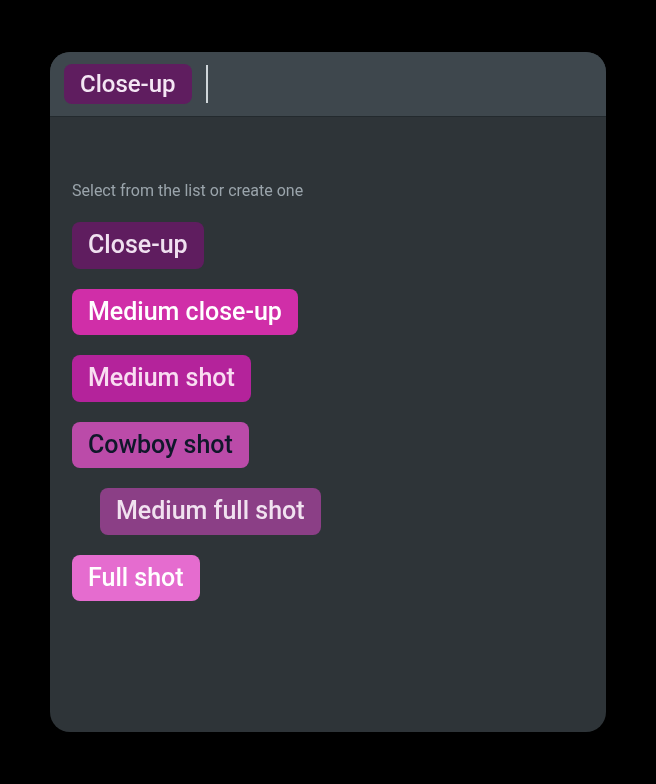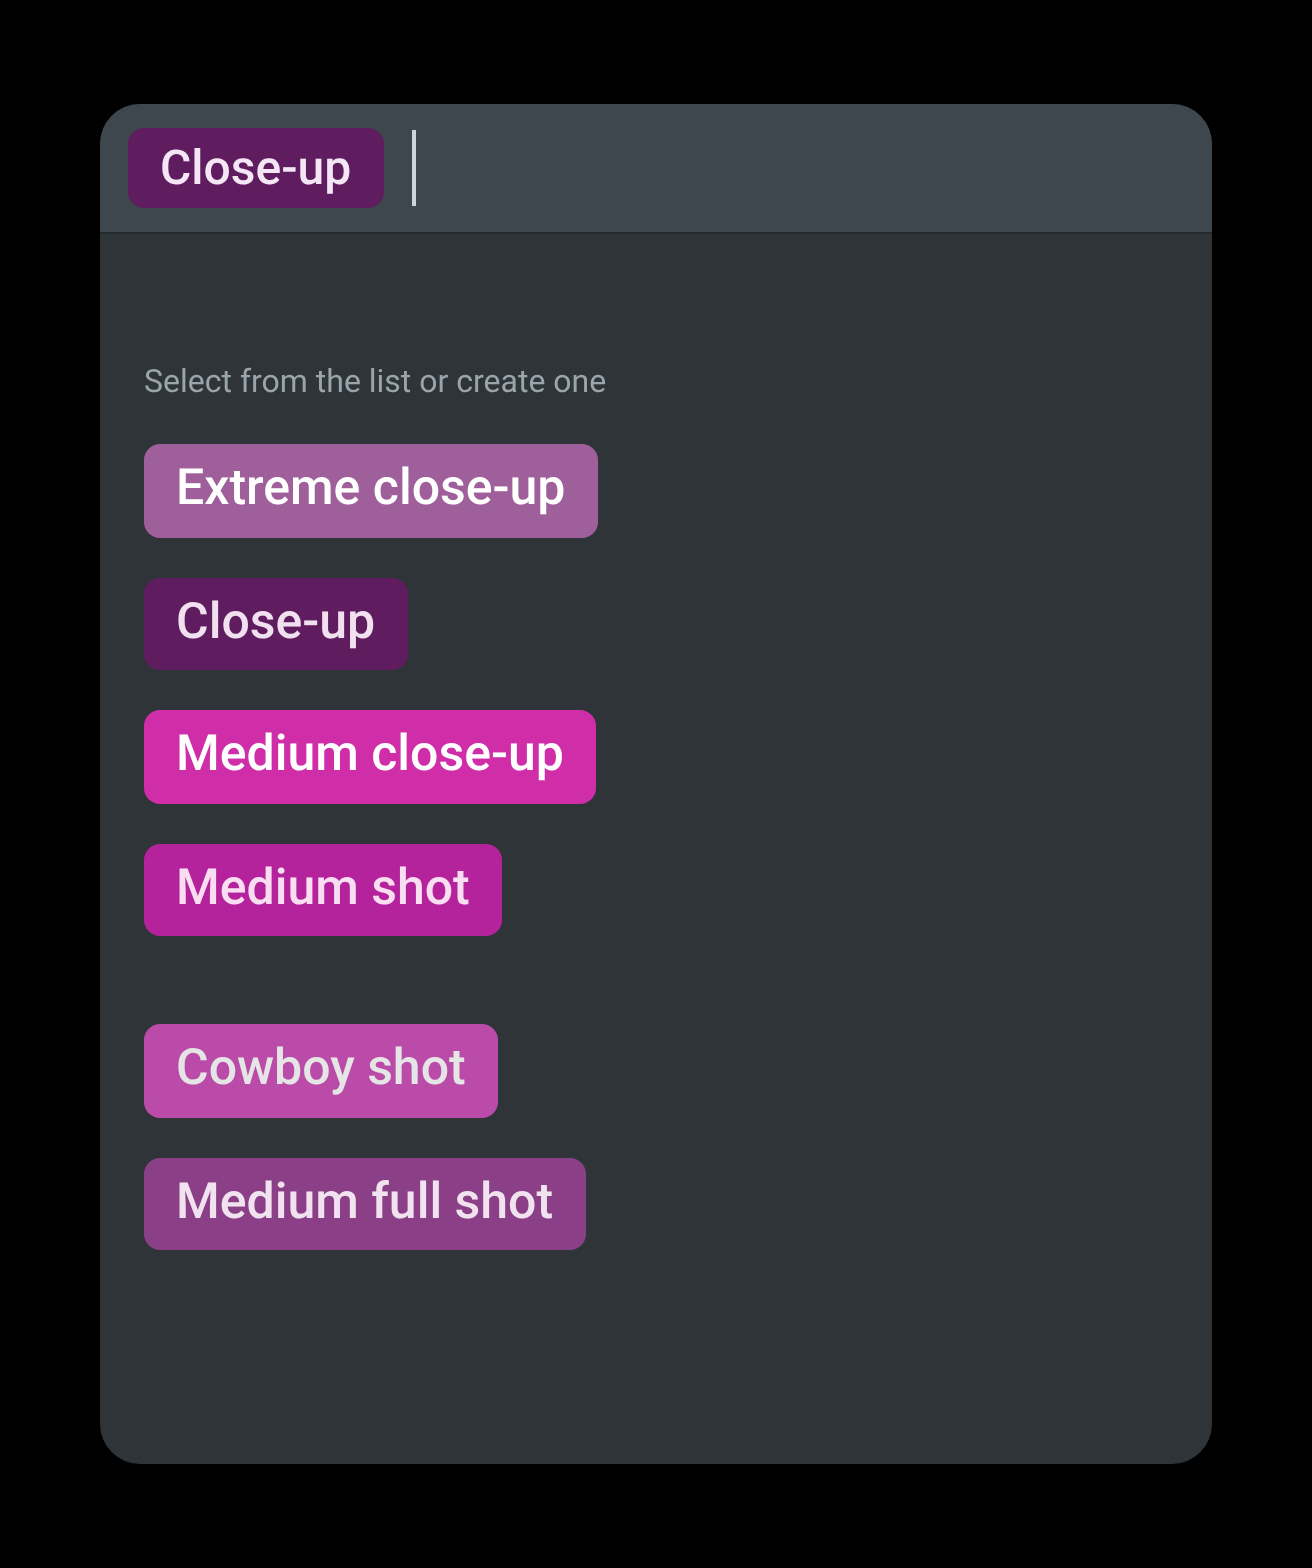--- a/index.html
+++ b/index.html
@@ -76,54 +76,54 @@
       cursor: pointer;
       display: inline-flex;
       align-items: center;
       line-height: 1.3;
     }
     
     .opt-0 { background: #9f5f9a; color: #ffffff; }
     .opt-1 { background: #5f1d5f; color: #f0e0f0; }
     .opt-2 { background: #d02ea8; color: #ffffff; }
     .opt-3 { background: #b4239b; color: #f9ddf1; text-align: right; }
-    .opt-4 { background: #bb4ba9; color: #e5e5e5; margin-top: 24px; }
-    .opt-5 { background: #8b3f86; color: #f1e2f0; }
+    .opt-4 { background: #bb4ba9; color: #0f172a; }
+    .opt-5 { background: #8b3f86; color: #f1e2f0; margin-left: 28px; }
     .opt-6 { background: #e56ccf; color: #ffffff; }
   </style>
 </head>
 <body>
 
 <div class="panel">
 
   <div class="input-bar">
     <span class="selected-tag">
       <span>Close-up</span>
     </span>
     <span class="cursor"></span>
   </div>
 
   <div class="dropdown-body">
     <div class="hint">Select from the list or create one</div>
 
     <div class="options">
-      <div class="option opt-0">
-        <span>Extreme close-up</span>
-      </div>
       <div class="option opt-1">
         <span>Close-up</span>
       </div>
       <div class="option opt-2">
         <span>Medium close-up</span>
       </div>
       <div class="option opt-3">
         <span>Medium shot</span>
       </div>
       <div class="option opt-4">
         <span>Cowboy shot</span>
       </div>
       <div class="option opt-5">
         <span>Medium full shot</span>
       </div>
+      <div class="option opt-6">
+        <span>Full shot</span>
+      </div>
     </div>
   </div>
 
 </div>
 
 </body></html>

